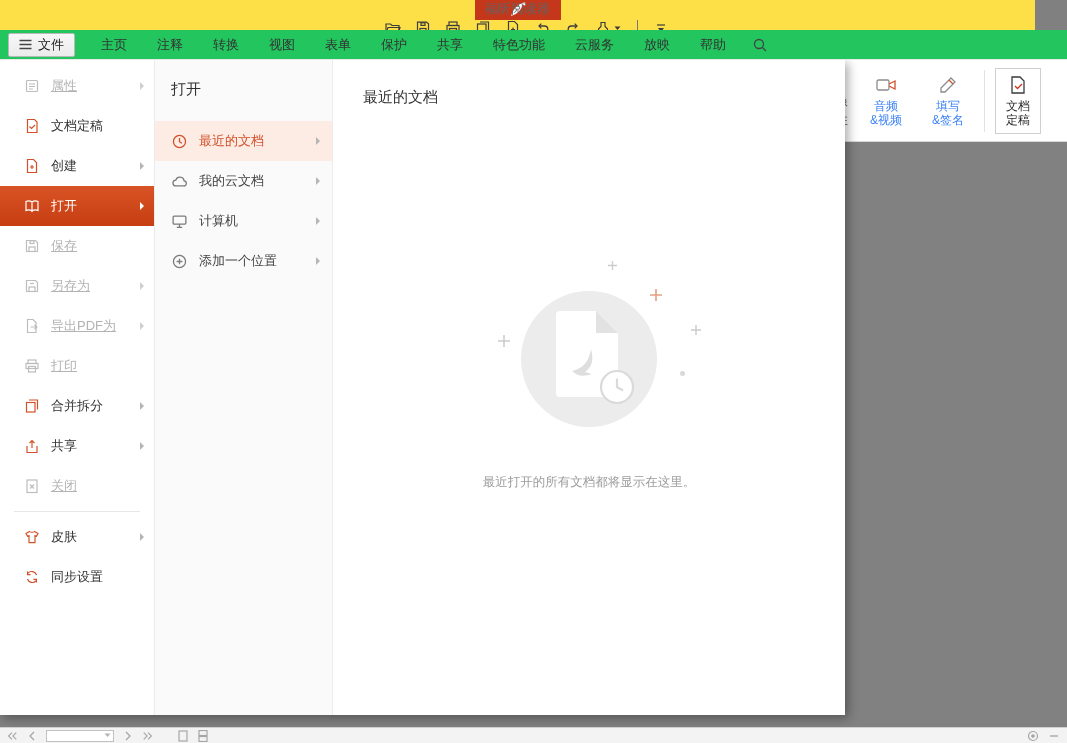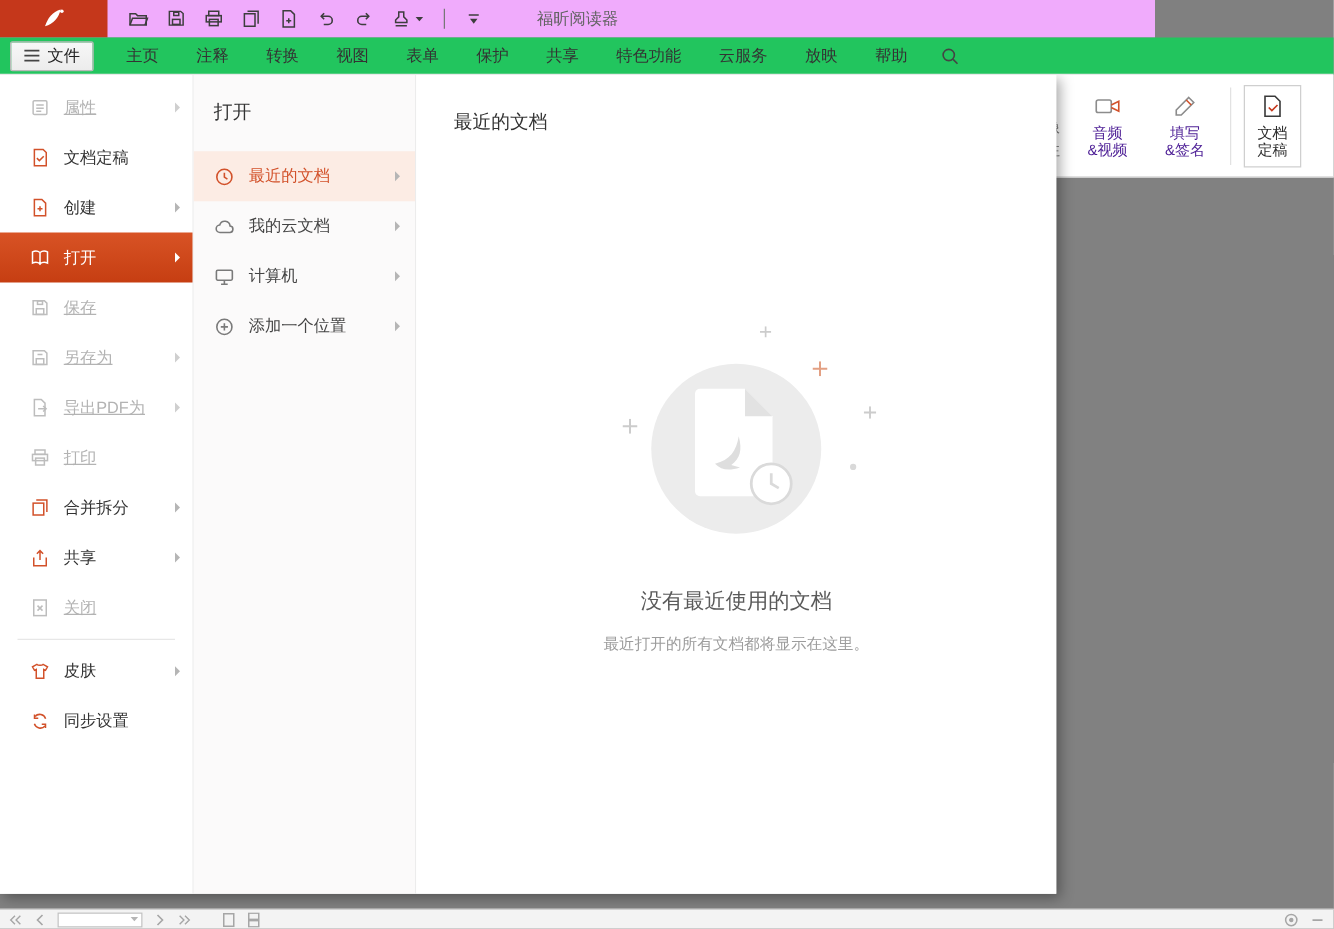--- a/index.html
+++ b/index.html
@@ -1,38 +1,38 @@
 <!DOCTYPE html>
 <html><head>
 <meta charset="utf-8">
 <style>
   * { box-sizing: border-box; margin: 0; padding: 0; }
   html,body { width:1067px; height:743px; overflow:hidden; }
   body { font-family:"Liberation Sans","DejaVu Sans",sans-serif; font-size:13px; color:#333; background:#808080; position:relative; }
   svg { display:block; }
 
   
-  .titlebar { position:absolute; left:0; top:0; width:924px; height:30px; background:#f0abfc; display:flex; align-items:center; z-index:20; }
+  .titlebar { position:absolute; left:0; top:0; width:1035px; height:30px; background:#fde047; display:flex; align-items:center; z-index:20;flex-direction:column; }
   .logo-btn { width:86px; height:30px; background:#c5371b; display:flex; align-items:center; justify-content:center; }
   .qa-icons { display:flex; align-items:center; gap:14px; margin-left:16px; color:#3d3d3d; }
   .qa-btn { display:flex; align-items:center; cursor:default; }
   .qa-sep { width:1px; height:16px; background:#777; margin:0 2px; }
   .tb-title { position:absolute; left:0; right:0; text-align:center; color:#636363; font-size:13px; pointer-events:none; }
 
   
   .menubar { position:absolute; left:0; top:30px; width:1067px; height:30px; background:#22c55e; display:flex; align-items:center; z-index:20; border-bottom:1px solid #e9e9e9; }
   .file-btn { margin-left:8px; height:24px; padding:0 10px; background:linear-gradient(#f7f7f7,#ececec); border:1px solid #b9b9b9; border-radius:2px; display:flex; align-items:center; gap:6px; font-size:13px; color:#222; }
   .tabs { display:flex; align-items:flex-end; gap:30px; margin-left:26px; color:#333; }
   .tab { font-size:13px; cursor:default; white-space:nowrap; }
   .menu-search { margin-left:26px; color:#444; }
 
   
   .ribbon-strip { position:absolute; left:0; top:60px; width:1067px; height:82px; background:#ffffff; border-bottom:1px solid #d8d8d8; z-index:1; }
   .peek { position:absolute; left:836px; top:0; height:82px; display:flex; align-items:center; gap:10px; }
-  .peek-item { width:52px; display:flex; flex-direction:column; align-items:center; gap:4px; color:#4c1d95; font-size:12px; line-height:14px; text-align:center; }
+  .peek-item { width:52px; display:flex; flex-direction:column; align-items:center; gap:4px; color:#3b82f6; font-size:12px; line-height:14px; text-align:center; }
   .peek-item .pk-label { white-space:nowrap; }
   .peek-clip { width:14px; overflow:hidden; display:flex; flex-direction:column; align-items:flex-start; gap:4px; color:#666; font-size:12px; line-height:14px; }
   .peek-divider { width:1px; height:62px; background:#e2e2e2; }
   .peek-item.boxed { border:1px solid #cfcfcf; padding:6px 4px; width:46px; color:#2b2b2b; }
 
   
   .doc-area { position:absolute; left:0; top:142px; width:1067px; height:585px; background:#818181; z-index:0; }
   .statusbar { position:absolute; left:0; top:727px; width:1067px; height:16px; background:#f3f3f3; border-top:1px solid #d0d0d0; display:flex; align-items:center; z-index:15; color:#a6a6a6; }
   .sb-left { display:flex; align-items:center; gap:10px; margin-left:6px; }
   .page-box { width:68px; height:12px; background:#fff; border:1px solid #c2c2c2; display:flex; align-items:center; justify-content:flex-end; }
@@ -440,21 +440,20 @@
         </svg>
       <svg class="deco" style="left:237px; top:66px;" width="10" height="10" viewBox="0 0 12 12">
           <path d="M6 0v12M0 6h12" stroke="currentColor" stroke-width="1.8"></path>
         </svg>
       <svg class="deco" style="left:154px; top:2px;" width="9" height="9" viewBox="0 0 12 12">
           <path d="M6 0v12M0 6h12" stroke="currentColor" stroke-width="1.8"></path>
         </svg>
       <span class="deco-dot" style="left:226px; top:112px;"></span>
     </div>
 
-    <div class="empty-title">没有最近使用的文档</div>
     <div class="empty-sub">最近打开的所有文档都将显示在这里。</div>
   </div>
 
 </div>
 
 <div class="statusbar">
   <div class="sb-left">
     <span>
         <svg width="12" height="10" viewBox="0 0 14 10" fill="none" stroke="currentColor" stroke-width="1.3">
           <path d="M7 1L3 5l4 4M12 1L8 5l4 4"></path>

